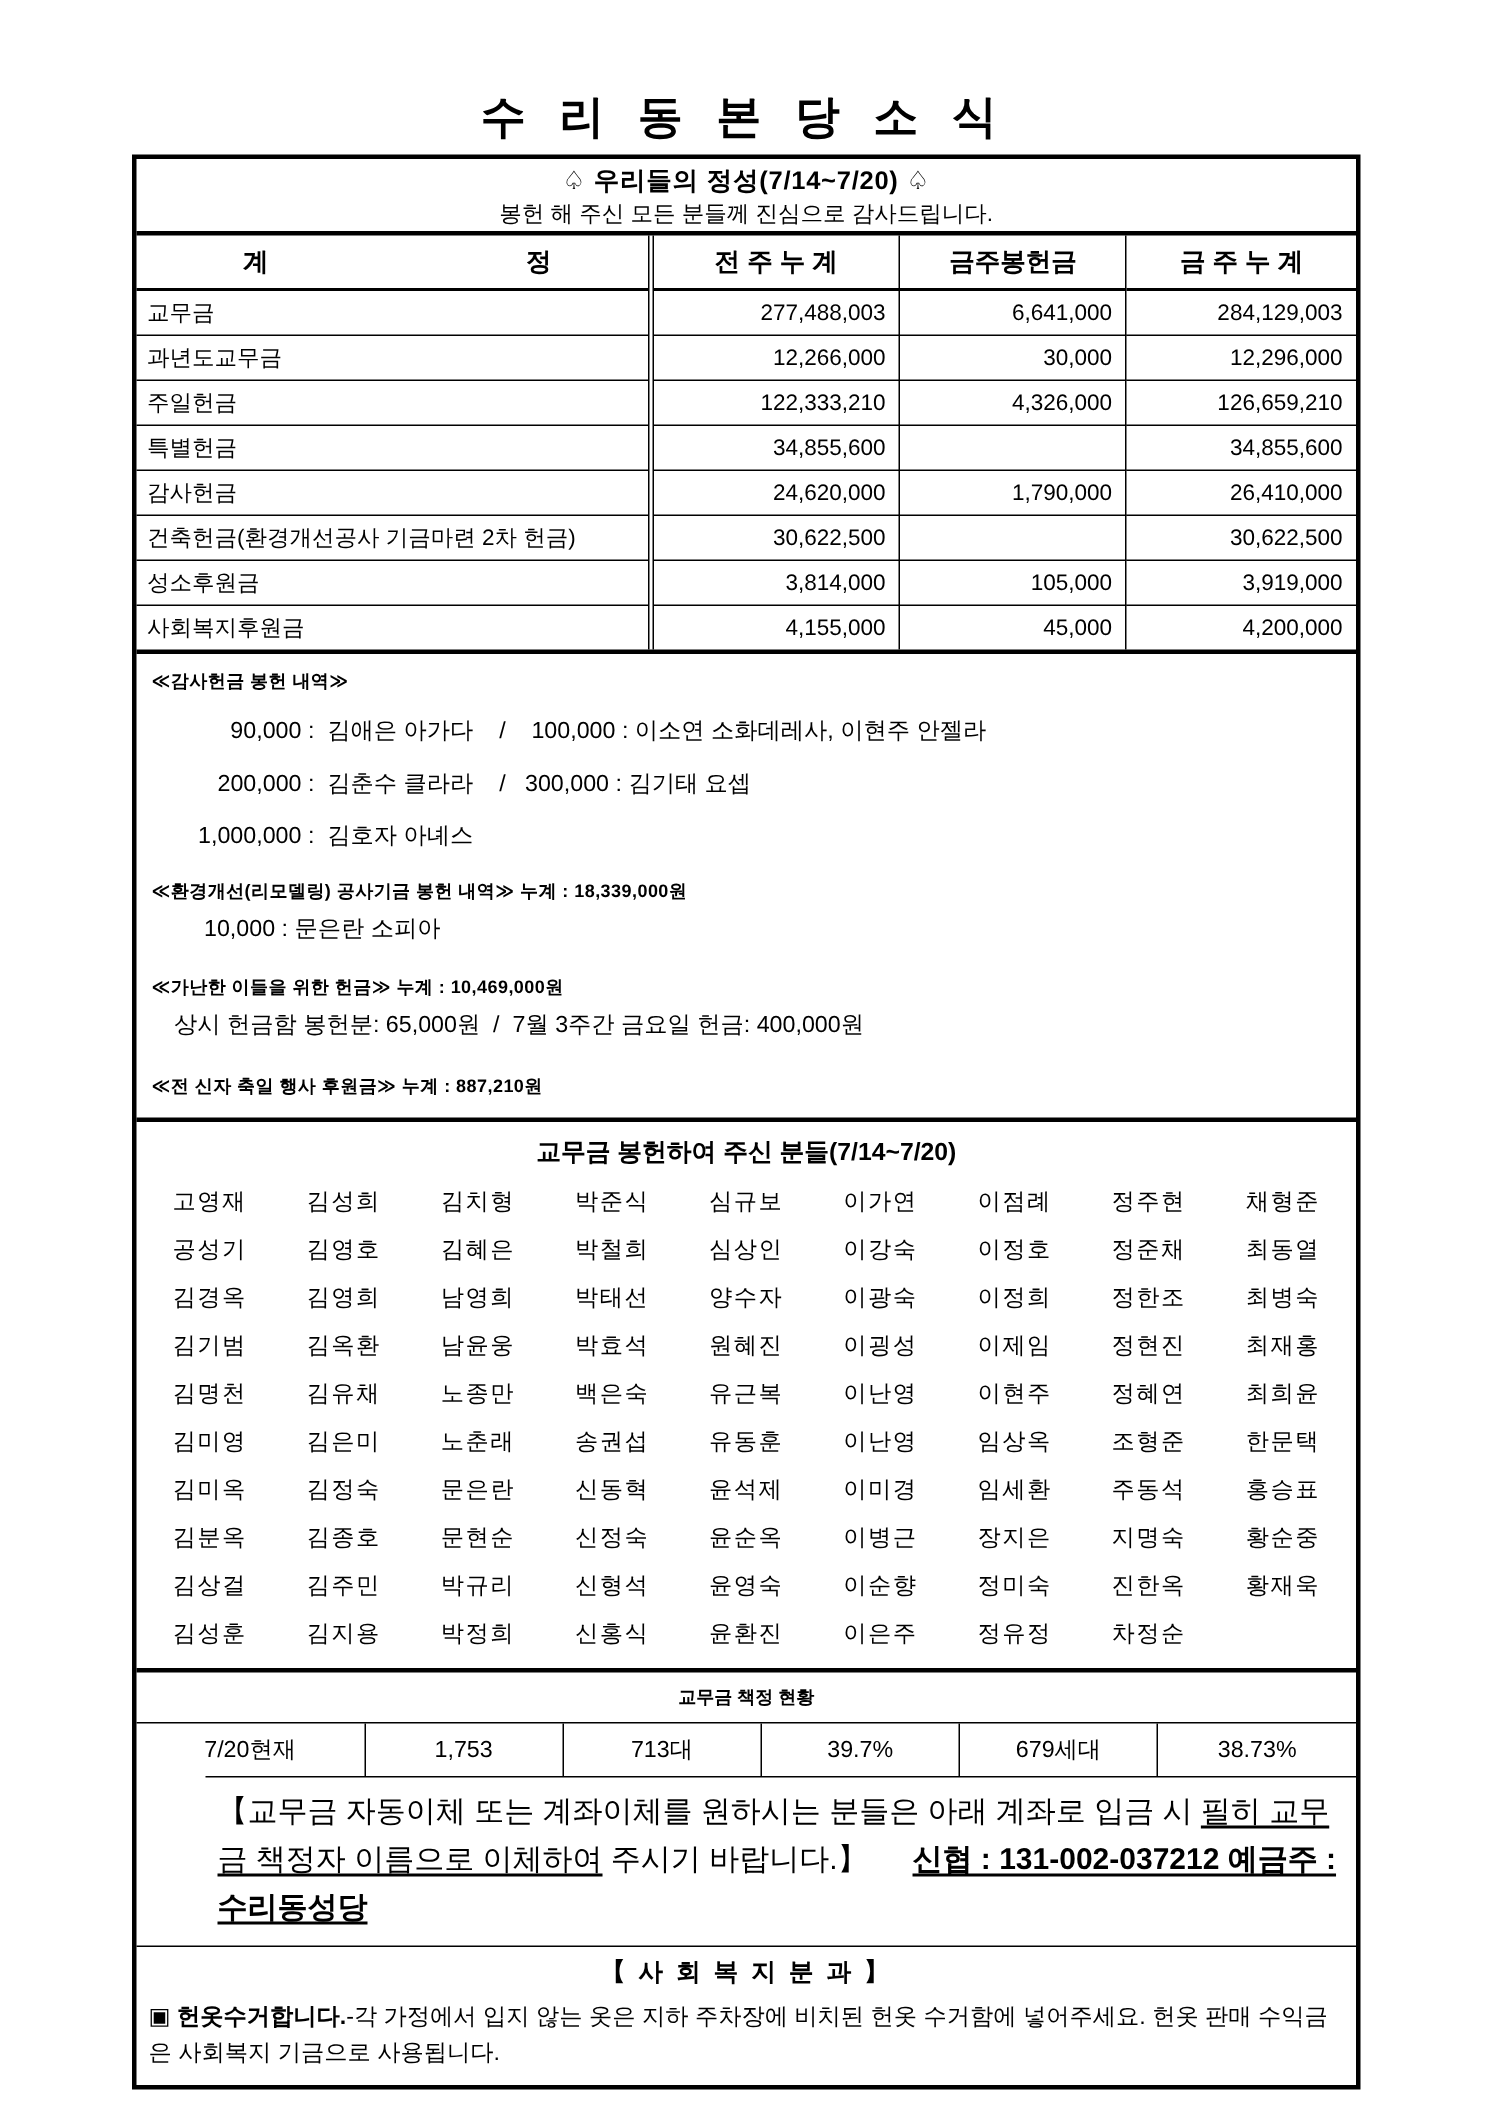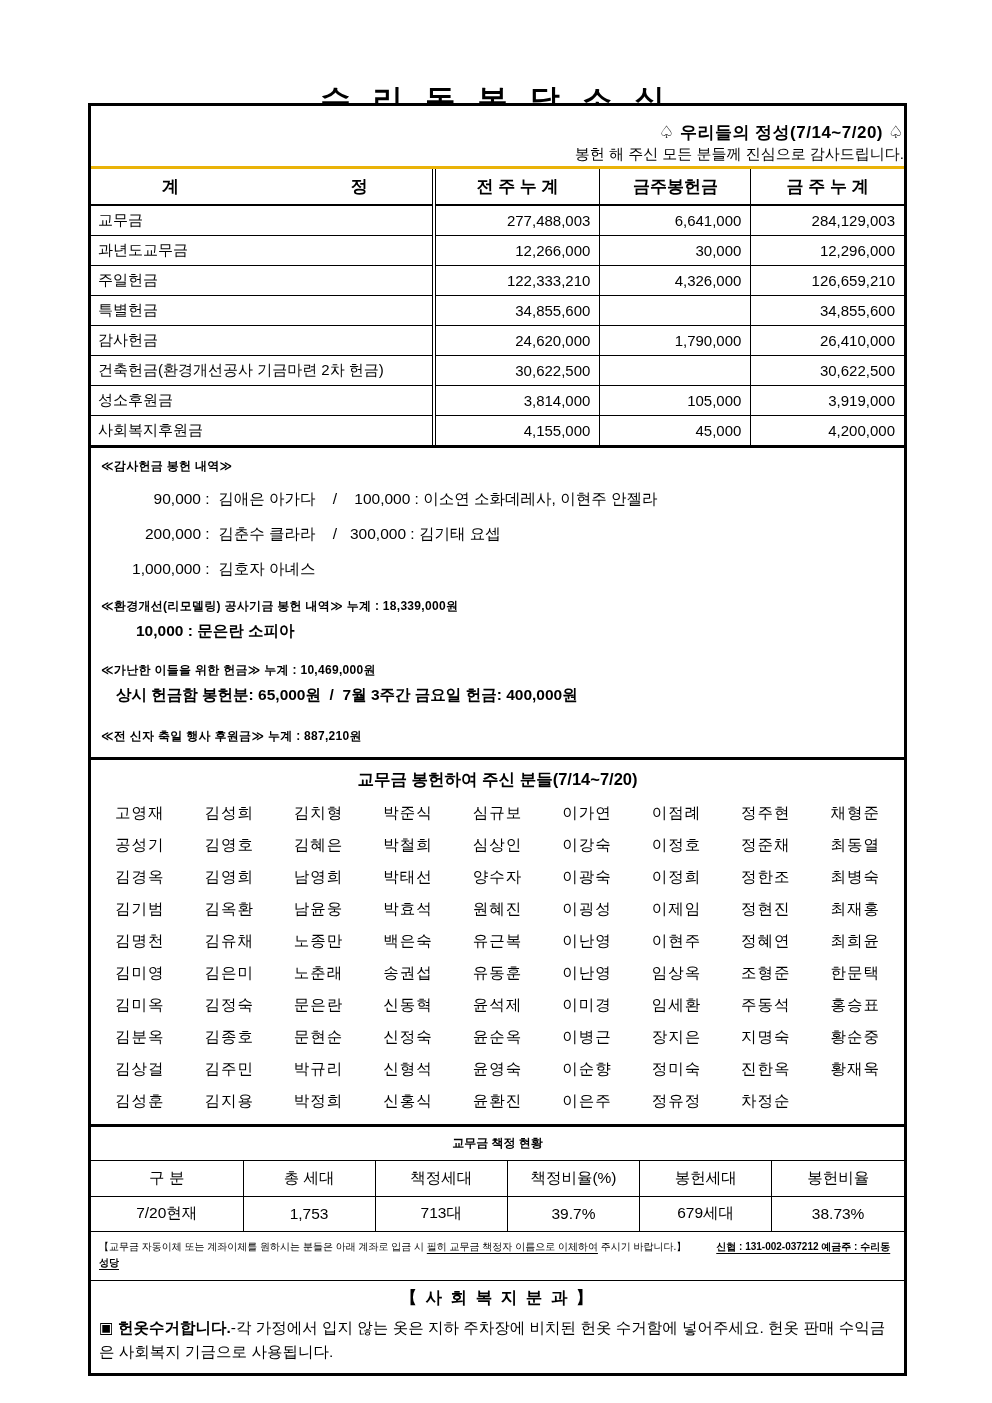--- a/index.html
+++ b/index.html
@@ -5,34 +5,34 @@
   * { margin: 0; padding: 0; box-sizing: border-box; }
   html, body { background: #fff; }
   body {
     width: 992px; height: 1403px;
     font-family: "Liberation Sans", "DejaVu Sans", sans-serif;
     color: #000;
     position: relative;
   }
   .page-title {
     text-align: center;
-    padding-top: 80px;
+    padding-top: 58px;
     font-size: 30px;
     font-weight: bold;
     letter-spacing: 7px;
   }
   .sheet {
     position: absolute;
     left: 88px; top: 103px;
     width: 819px;
     border: 3px solid #000;
     background: #fff;
   }
   
-  .hdr { border-bottom: 3px solid #eab308; text-align: right; padding: 3px 0 2px; margin-top: 12px; }
+  .hdr { border-bottom: 3px solid #000000; text-align: center; padding: 3px 0 2px; }
   .hdr-title { font-size: 17px; font-weight: bold; letter-spacing: 0.5px; }
   .hdr-sub { font-size: 15px; margin-top: 1px; }
 
   
   table { border-collapse: collapse; width: 100%; table-layout: fixed; }
   .offer-table th, .offer-table td { border: 1px solid #000; }
   .offer-table th { height: 36px; font-size: 17px; font-weight: bold; }
   .offer-table td { height: 30px; font-size: 15px; }
   .offer-table .c-name   { width: 338px; text-align: left; padding-left: 7px;
                            border-right: 4px double #000; }
@@ -45,21 +45,21 @@
   .offer-table tr:first-child > * { border-top: none; border-bottom: 2px solid #000; }
   .offer-table tr:last-child > *  { border-bottom: none; }
   .acct-head { display: flex; justify-content: space-between; padding: 0 64px; font-weight: bold; }
 
   
   .details { border-top: 3px solid #000; padding: 10px 10px 12px; font-size: 15.5px; }
   .sec-title { font-weight: bold; font-size: 12px; letter-spacing: 0.3px; }
   .amt-line { margin-top: 14px; white-space: pre; }
   .amt { display: inline-block; width: 100px; text-align: right; }
   .sub-line { white-space: pre; }
-  .mt6  { margin-top: 6px; font-weight: bold; }
+  .mt6  { margin-top: 6px; }
   .mt18 { margin-top: 18px; }
   .mt20 { margin-top: 20px; }
   .mt22 { margin-top: 22px; }
   .ind35 { padding-left: 35px; }
   .ind15 { padding-left: 15px; }
 
   
   .donors { border-top: 3px solid #000; padding-bottom: 12px; }
   .donors-title { text-align: center; font-weight: bold; font-size: 16.5px; padding: 9px 0 12px; }
   .donors-grid {
@@ -77,21 +77,21 @@
   .assess-title { text-align: center; font-weight: bold; font-size: 12px;
                   padding: 8px 0; border-bottom: 1px solid #000; }
   .assess-table td { border: 1px solid #000; height: 35px; text-align: center; font-size: 15.5px; }
   .assess-table tr > td:first-child { border-left: none; }
   .assess-table tr > td:last-child  { border-right: none; }
   .assess-table tr:first-child > td { border-top: none; }
   .assess-table tr:last-child > td  { border-bottom: none; }
   .assess-table .a0 { width: 152px; }
 
   
-  .notice { border-top: 1px solid #000; padding: 7px 8px 9px; font-size: 10px; line-height: 1.6; }
+  .notice { border-top: 1px solid #000; padding: 7px 8px 9px; font-size: 20px; line-height: 1.6; margin-left: 46px; }
   .u { text-decoration: underline; text-underline-offset: 3px; }
   .account { font-weight: bold; margin-left: 30px; }
 
   
   .welfare { border-top: 1px solid #000; padding-bottom: 9px; }
   .welfare-title { text-align: center; font-weight: bold; font-size: 16.5px;
                    letter-spacing: 2px; padding: 6px 0 7px; }
   .welfare-text { padding: 0 8px; font-size: 15.5px; line-height: 1.55; }
   .bold { font-weight: bold; }
 </style>
@@ -279,28 +279,20 @@
         <span class="donor-name">이은주</span>
         <span class="donor-name">정유정</span>
         <span class="donor-name">차정순</span>
       </div>
   </div>
 
   <div class="assess">
     <div class="assess-title">교무금 책정 현황</div>
     <table class="assess-table">
       <tbody>
-          <tr>
-        <td class="a0">구 분</td>
-        <td>총 세대</td>
-        <td>책정세대</td>
-        <td>책정비율(%)</td>
-        <td>봉헌세대</td>
-        <td>봉헌비율</td>
-      </tr>
       <tr>
         <td class="a0">7/20현재</td>
         <td>1,753</td>
         <td>713대</td>
         <td>39.7%</td>
         <td>679세대</td>
         <td>38.73%</td>
       </tr>
     </tbody>
       </table>

